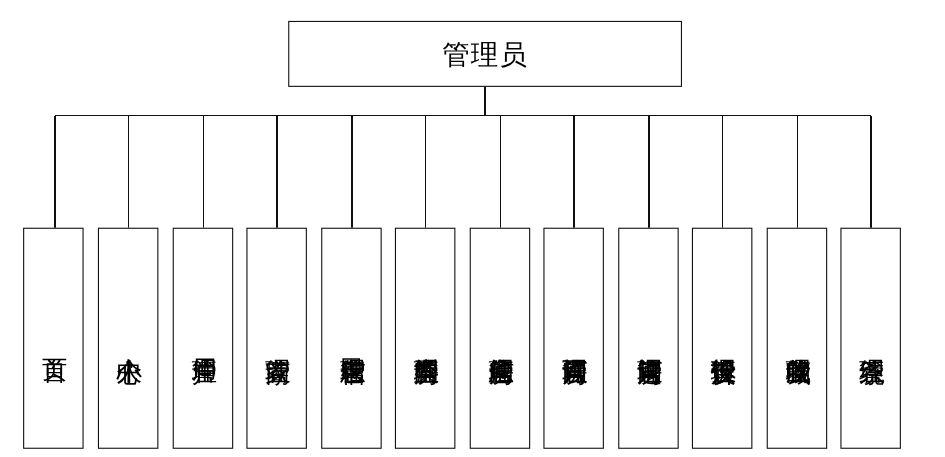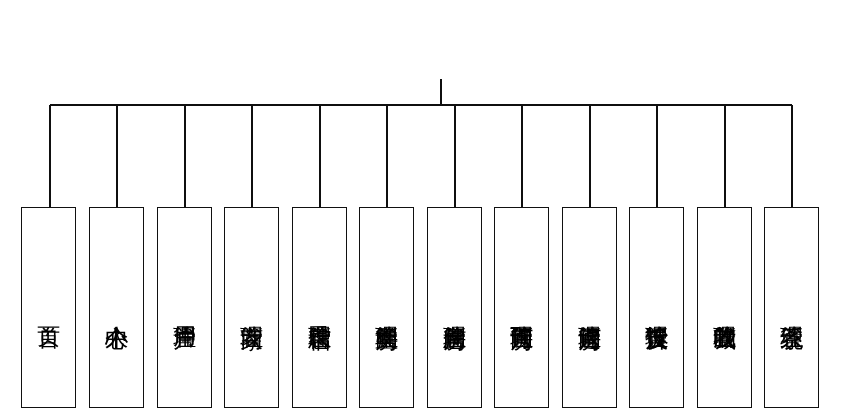--- a/index.html
+++ b/index.html
@@ -95,20 +95,23 @@
     <line x1="320" y1="105" x2="320" y2="207"></line>
     <line x1="387" y1="105" x2="387" y2="207"></line>
     <line x1="455" y1="105" x2="455" y2="207"></line>
     <line x1="522" y1="105" x2="522" y2="207"></line>
     <line x1="590" y1="105" x2="590" y2="207"></line>
     <line x1="657" y1="105" x2="657" y2="207"></line>
     <line x1="725" y1="105" x2="725" y2="207"></line>
     <line x1="792" y1="105" x2="792" y2="207"></line>
   </svg>
 
+  <div class="node-box root-box">
+    <span class="root-label">管理员</span>
+  </div>
 
   <div class="node-box leaf-box" style="left:21px;">
     <span class="leaf-label">首页</span>
   </div>
 
   <div class="node-box leaf-box" style="left:89px;">
     <span class="leaf-label">个人中心</span>
   </div>
 
   <div class="node-box leaf-box" style="left:157px;">

